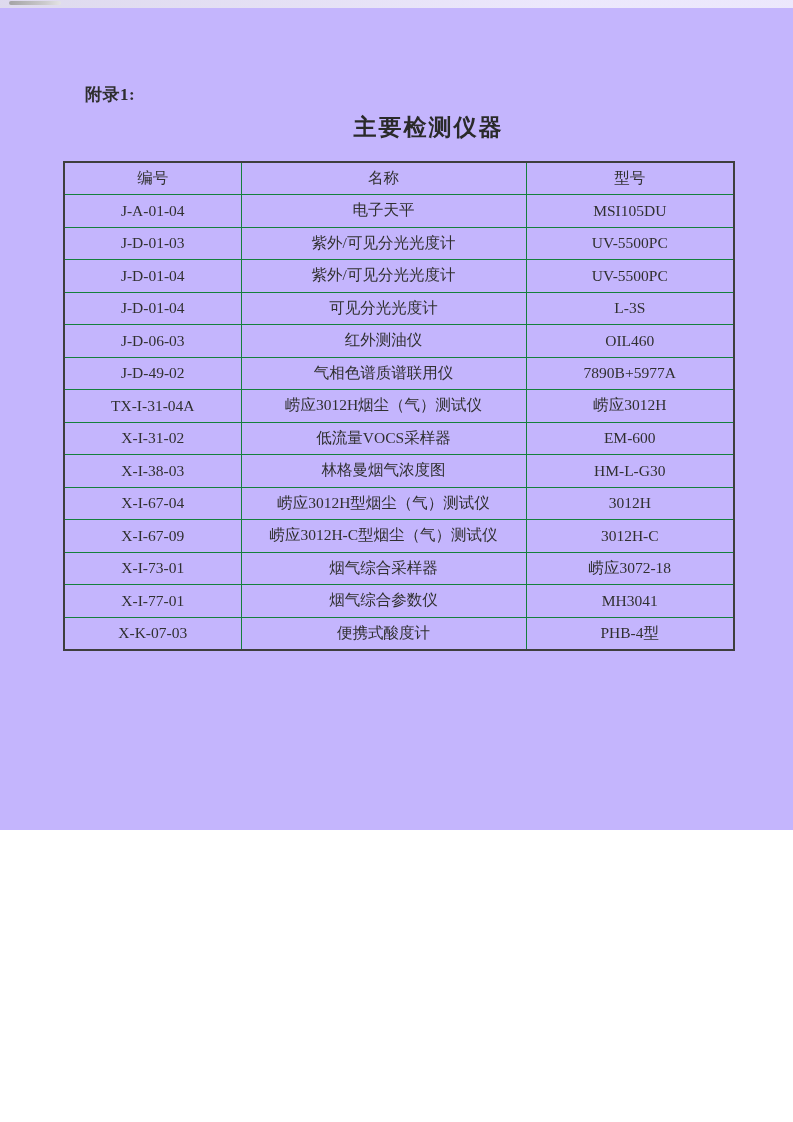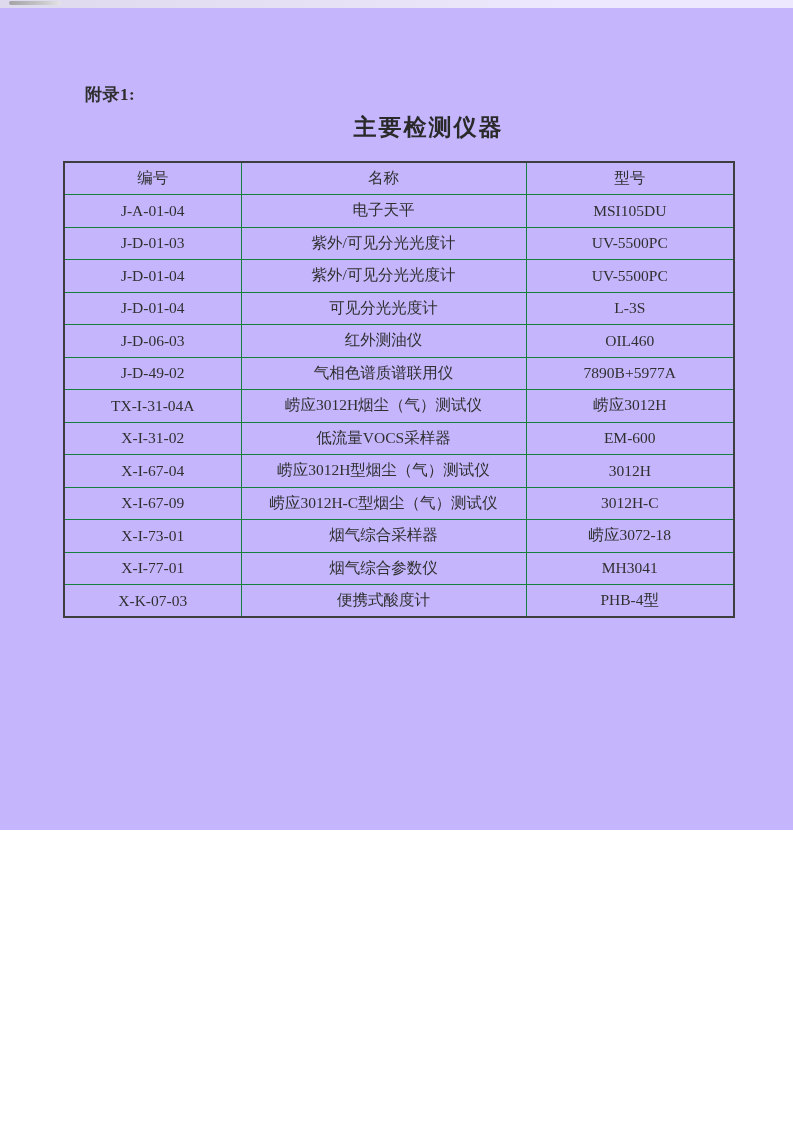--- a/index.html
+++ b/index.html
@@ -137,20 +137,25 @@
       <td>TX-I-31-04A</td>
       <td>崂应3012H烟尘（气）测试仪</td>
       <td>崂应3012H</td>
     </tr>
         <tr>
       <td>X-I-31-02</td>
       <td>低流量VOCS采样器</td>
       <td>EM-600</td>
     </tr>
         <tr>
+      <td>X-I-38-03</td>
+      <td>林格曼烟气浓度图</td>
+      <td>HM-L-G30</td>
+    </tr>
+        <tr>
       <td>X-I-67-04</td>
       <td>崂应3012H型烟尘（气）测试仪</td>
       <td>3012H</td>
     </tr>
         <tr>
       <td>X-I-67-09</td>
       <td>崂应3012H-C型烟尘（气）测试仪</td>
       <td>3012H-C</td>
     </tr>
         <tr>

